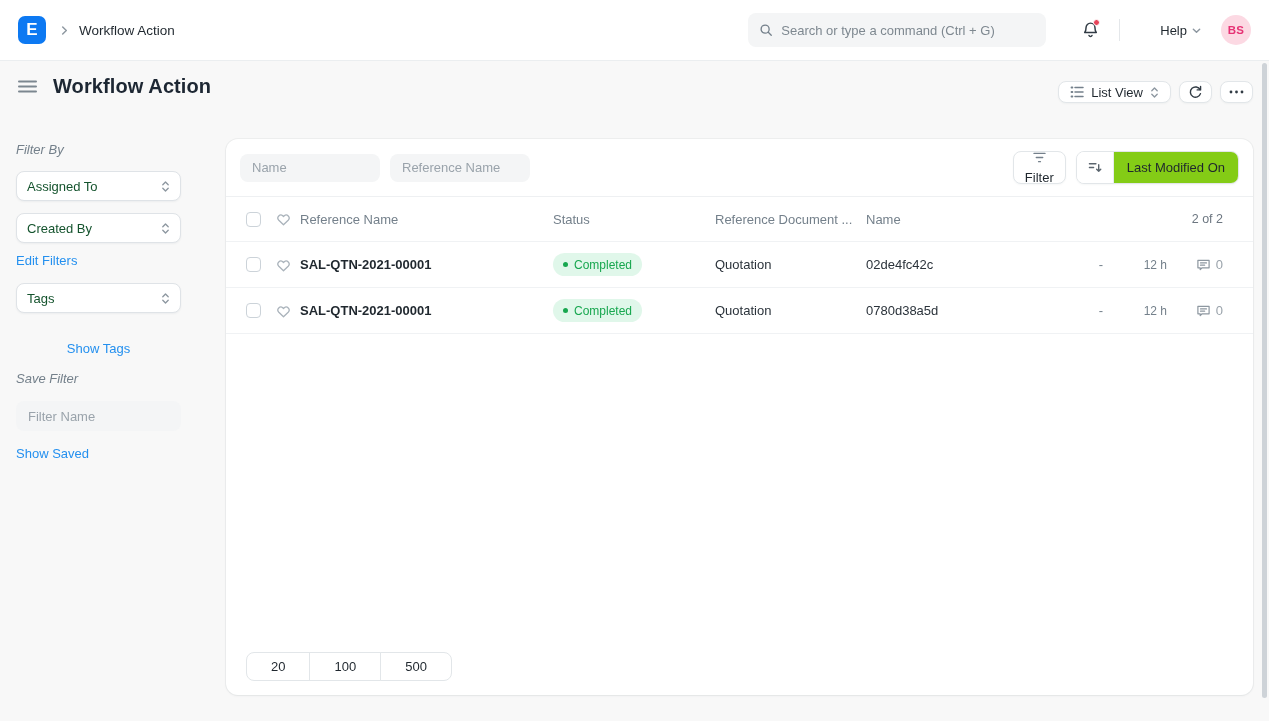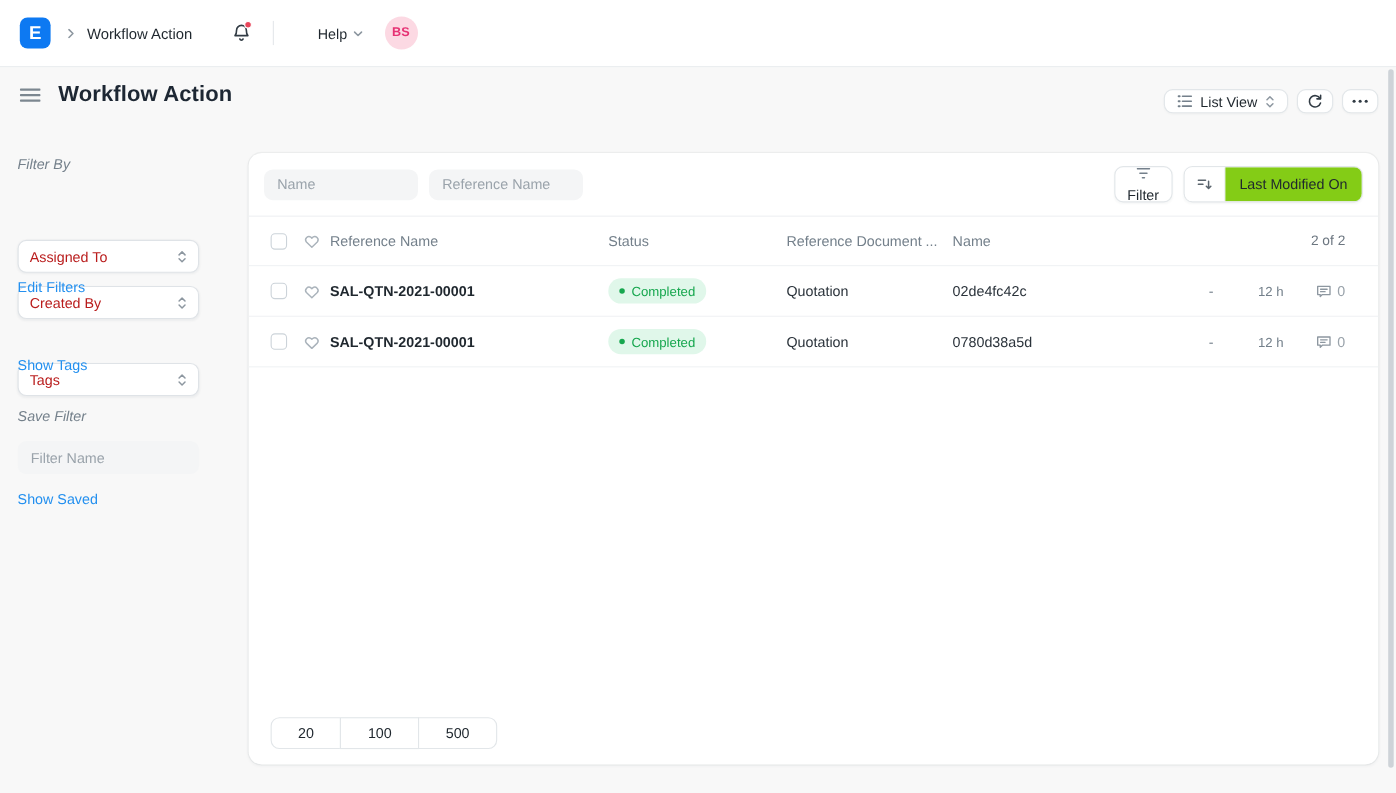--- a/index.html
+++ b/index.html
@@ -73,21 +73,21 @@
   .btn .muted-ic { color:#74808b; }
 
   
   .sidebar { position:absolute; left:16px; top:142px; width:165px; }
   .side-abs { position:absolute; left:0; width:165px; }
   .side-label { color:#74808b; font-size:13px;font-style:italic; }
   .side-select {
     height:30px; background:#fff; border:1px solid #dfe3e7; border-radius:8px;
     box-shadow:0 1px 2px rgba(25,39,52,.05);
     display:flex; align-items:center; justify-content:space-between;
-    padding:0 10px; cursor:pointer; color:#b91c1c;margin-top:47px;
+    padding:0 10px; cursor:pointer; color:#14532d;
   }
   .side-link { color:#2490ef; cursor:pointer; font-size:13px; }
   .side-input {
     width:165px; height:30px; background:#f4f5f6; border:none; border-radius:8px;
     padding:0 12px; font-family:inherit; font-size:13px; color:#1f272e; outline:none;
   }
   .side-input::placeholder { color:#9aa3ab; }
   .caret-updown { color:#8d97a0; }
 
   
@@ -175,20 +175,29 @@
   <div class="logo">
     <span>E</span>
   </div>
   <span class="crumb-chevron">
     <svg width="9" height="9" viewBox="0 0 10 10" fill="none" stroke="currentColor" stroke-width="1.6" stroke-linecap="round" stroke-linejoin="round">
         <path d="M3 1l4 4-4 4"></path>
       </svg>
   </span>
   <span class="breadcrumb">Workflow Action</span>
 
+  <div class="search-bar">
+    <span style="color:#74808b;">
+      <svg width="14" height="14" viewBox="0 0 16 16" fill="none" stroke="currentColor" stroke-width="1.5" stroke-linecap="round">
+          <circle cx="7" cy="7" r="4.6"></circle>
+          <path d="M10.6 10.6L14 14"></path>
+        </svg>
+    </span>
+    <input placeholder="Search or type a command (Ctrl + G)" style="">
+  </div>
 
   <div class="bell-wrap">
     <svg width="17" height="18" viewBox="0 0 16 17" fill="none" stroke="currentColor" stroke-width="1.4" stroke-linecap="round" stroke-linejoin="round">
         <path d="M8 2a4.2 4.2 0 0 0-4.2 4.2c0 3.2-1.3 4.6-1.3 4.6h11s-1.3-1.4-1.3-4.6A4.2 4.2 0 0 0 8 2z"></path>
         <path d="M6.6 13.6a1.5 1.5 0 0 0 2.8 0"></path>
       </svg>
     <span class="bell-dot"></span>
   </div>
 
   <span class="nav-divider"></span>
@@ -275,21 +284,21 @@
 
   <div class="side-abs side-select" style="top:141px;">
     <span>Tags</span>
     <span class="caret-updown">
       <svg width="9" height="13" viewBox="0 0 10 14" fill="none" stroke="currentColor" stroke-width="1.5" stroke-linecap="round" stroke-linejoin="round">
           <path d="M2 5l3-3 3 3M2 9l3 3 3-3"></path>
         </svg>
     </span>
   </div>
 
-  <div class="side-abs side-link" style="top:182px;">Show Tags</div>
+  <div class="side-abs side-link" style="top:199px;text-align:center;">Show Tags</div>
 
   <div class="side-abs side-label" style="top:229px;">Save Filter</div>
 
   <input class="side-abs side-input" style="top: 259px;" placeholder="Filter Name">
 
   <div class="side-abs side-link" style="top:304px;">Show Saved</div>
 </aside>
 
 <main class="card">
 

